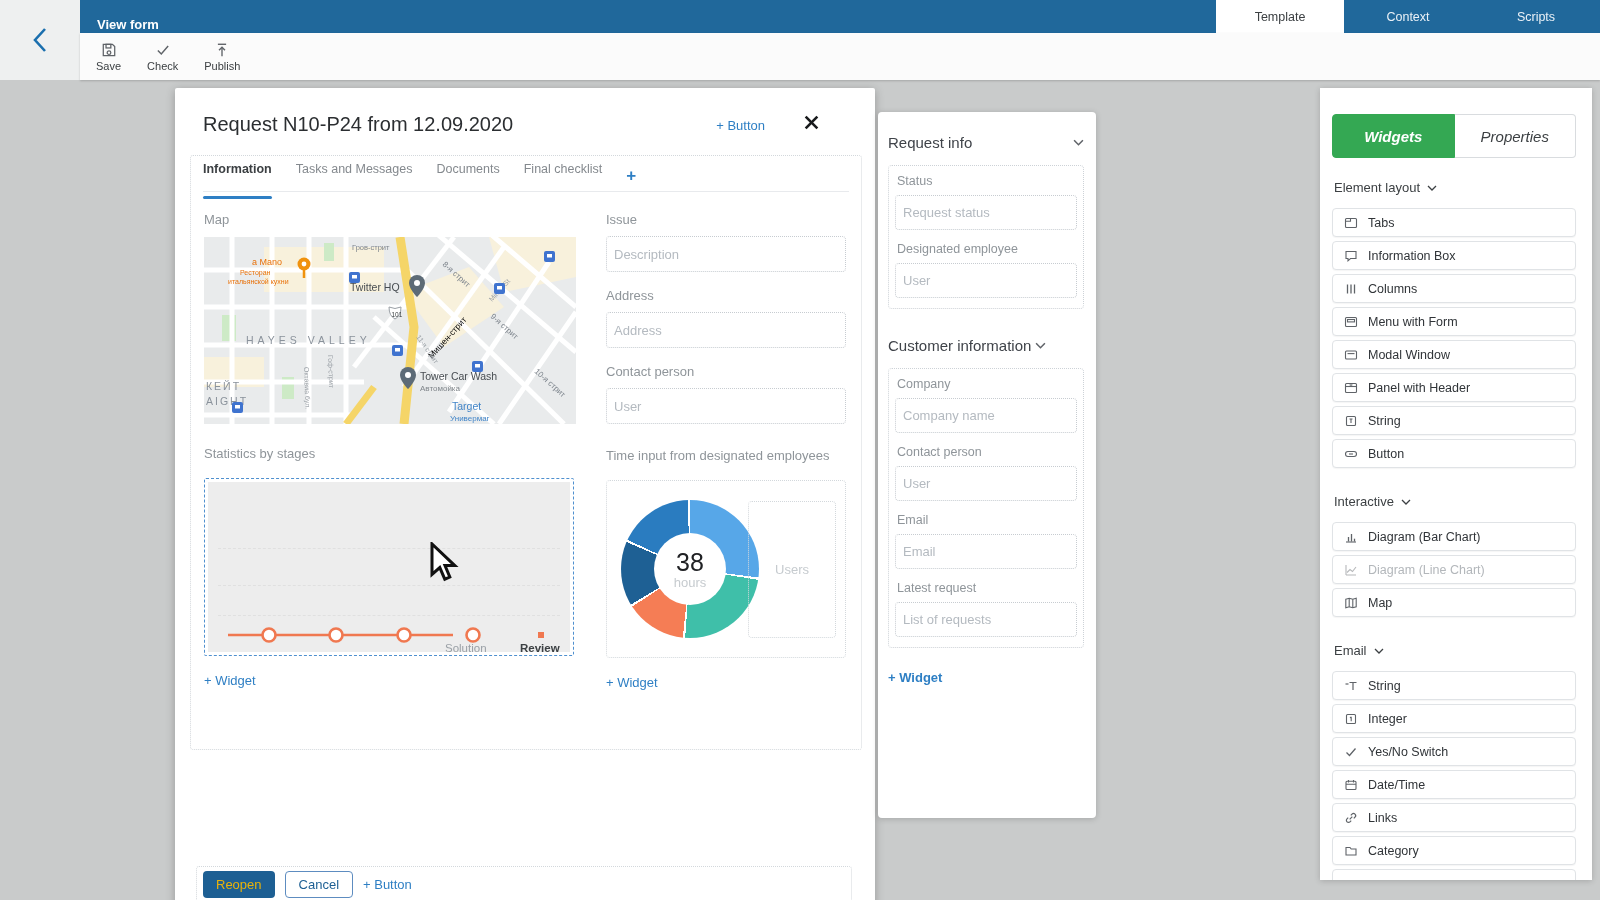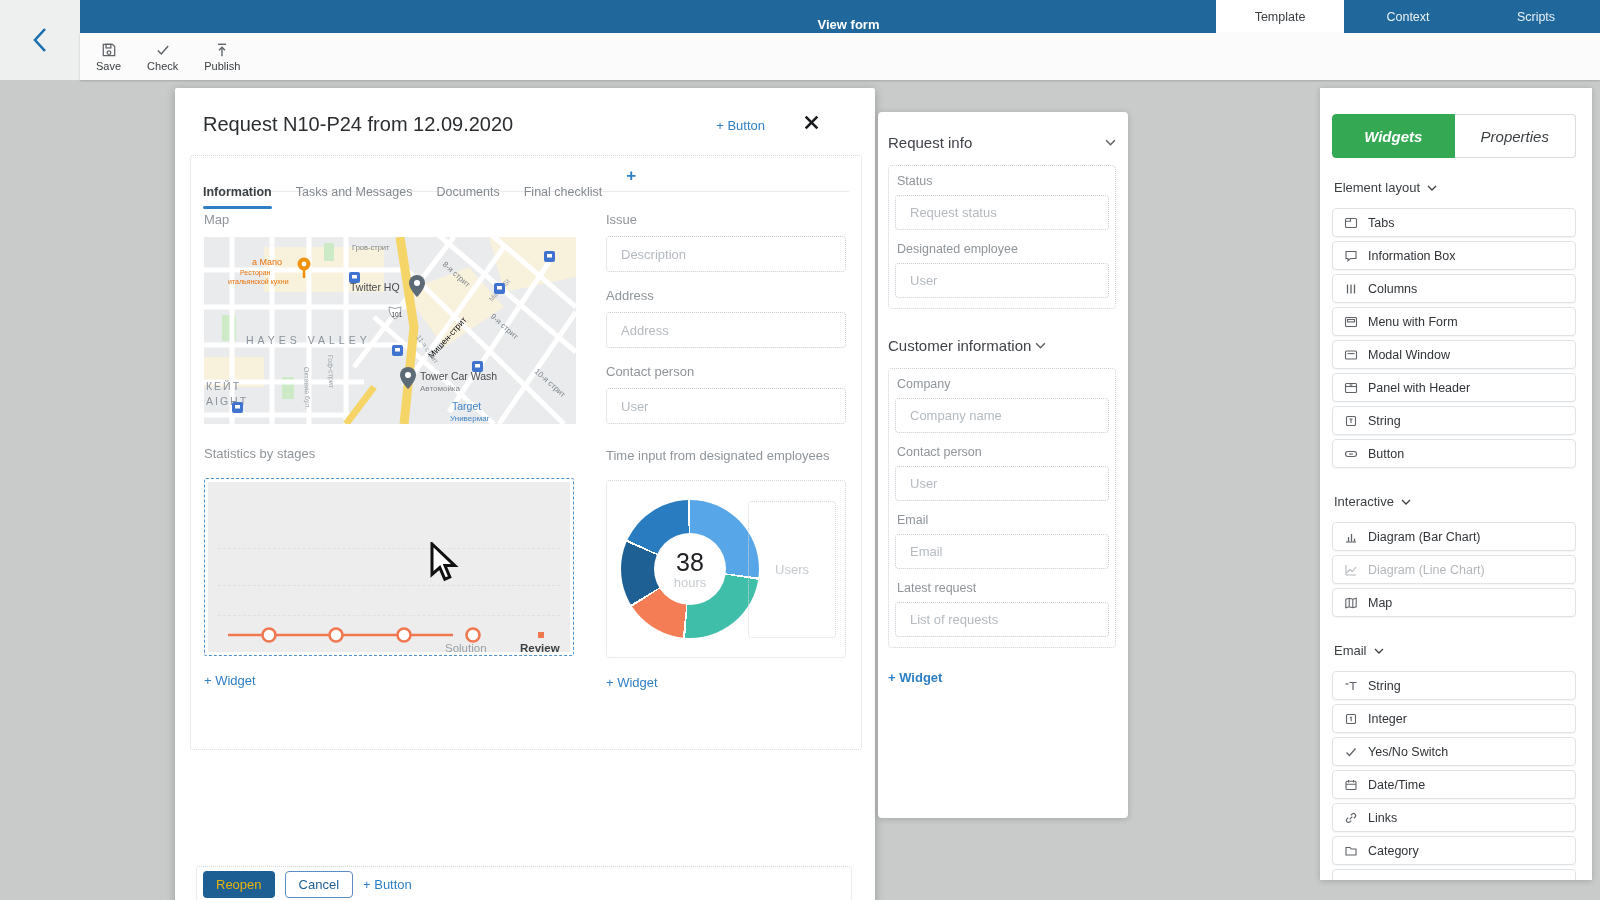--- a/index.html
+++ b/index.html
@@ -1,42 +1,42 @@
 <!DOCTYPE html>
 <html><head>
 <meta charset="utf-8">
 <style>
   * { margin:0; padding:0; box-sizing:border-box; }
   html,body { width:1600px; height:900px; font-family:"Liberation Sans", sans-serif; }
   body { background:#c9cbcb; position:relative; overflow:hidden; }
 
   
   .back-strip { position:absolute; left:0; top:0; width:80px; height:80px; background:#eef0f0; display:flex; align-items:center; justify-content:center; }
-  .top-blue { position:absolute; left:80px; top:0; right:0; height:48px; background:#20689b; display:flex; align-items:center;justify-content:center; }
+  .top-blue { position:absolute; left:80px; top:0; right:0; height:48px; background:#20689b; display:flex; align-items:center; }
   .top-blue .bar-title { color:#fff; font-size:13px; font-weight:bold; margin-left:17px; }
   .top-tabs { position:absolute; right:0; top:0; height:33px; display:flex; }
   .top-tab { width:128px; height:33px; display:flex; align-items:center; justify-content:center; font-size:12.5px; color:#eaf1f7; cursor:default; }
   .top-tab.active { background:#fff; color:#3c4043; }
   .toolbar { position:absolute; left:80px; top:33px; right:0; height:47px; background:#fbfbfb; box-shadow:0 1px 2px rgba(0,0,0,.18); display:flex; align-items:center; padding-left:16px; gap:26px; }
   .tool-btn { display:flex; flex-direction:column; align-items:center; gap:2px; font-size:11px; color:#3c4043; cursor:pointer;text-align:right; }
   .tool-btn svg { display:block; }
 
   
   .link { color:#2e7fc4; font-size:13px; cursor:pointer; }
-  .ph-input { border:1px dotted #c7ccd1; border-radius:4px; display:flex; align-items:center; padding-left:14px; color:#b4bac0; font-size:13px; background:#fff; }
+  .ph-input { border:1px dotted #c7ccd1; border-radius:4px; display:flex; align-items:center; padding-left:7px; color:#b4bac0; font-size:13px; background:#fff; }
   .flabel { font-size:13px; color:#8f959a; }
 
   
   .modal { position:absolute; left:175px; top:88px; width:700px; height:826px; background:#fff; border-radius:2px; box-shadow:0 2px 10px rgba(0,0,0,.25); }
   .modal-title { position:absolute; left:28px; top:25px; font-size:20px; color:#2b2e31; }
   .modal-addbtn { position:absolute; right:110px; top:30px; font-size:13px; }
   .modal-close { position:absolute; right:52px; top:26px; width:20px; height:20px; cursor:pointer; }
   .tabs-box { position:absolute; left:15px; top:67px; width:672px; height:595px; border:1px dotted #d3d8dc; border-radius:3px; }
   .form-tabs { position:absolute; left:12px; top:6px; right:12px; height:30px; border-bottom:1px solid #e8eaed; display:flex; align-items:center; gap:24px; }
-  .form-tab { font-size:12.5px; color:#84898e; padding-bottom:10px; position:relative; top:20px; cursor:pointer; white-space:nowrap; }
+  .form-tab { font-size:12.5px; color:#84898e; padding-bottom:23px; position:relative; top:4px; cursor:pointer; white-space:nowrap; }
   .form-tab.active { color:#3c4043; font-weight:bold; }
   .form-tab.active::after { content:""; position:absolute; left:0; right:0; bottom:0; height:3px; background:#2e7fc4; border-radius:2px; }
   .tab-plus { color:#2e7fc4; font-size:17px; font-weight:bold; position:relative; top:-1px; cursor:pointer; }
 
   .col-left { position:absolute; left:13px; top:56px; width:372px; }
   .col-right { position:absolute; left:415px; top:56px; width:240px; }
   .w-label { font-size:13px; color:#8f959a; margin-bottom:10px; }
 
   .map-wrap { width:372px; height:187px; overflow:hidden; position:relative; cursor:pointer; }
   .stat-widget { margin-top:17px; width:370px; height:178px; border:1px dashed #4f90cf; border-radius:2px; background:#fff; position:relative; cursor:pointer; }
@@ -53,21 +53,21 @@
   .donut-hole { position:absolute; left:33px; top:33px; width:72px; height:72px; border-radius:50%; background:#fff; display:flex; flex-direction:column; align-items:center; justify-content:center; }
   .donut-hole .val { font-size:25px; color:#202124; }
   .donut-hole .unit { font-size:13px; color:#c6cbcf; margin-top:-2px; }
   .legend-box { position:absolute; right:9px; top:20px; width:88px; height:137px; border:1px dotted #d3d8dc; border-radius:4px; display:flex; align-items:center; justify-content:center; color:#c6cbcf; font-size:13px; }
 
   .footer-box { position:absolute; left:21px; bottom:12px; width:656px; height:36px; border:1px dotted #d3d8dc; border-radius:3px; display:flex; align-items:center; gap:10px; padding-left:6px; }
   .btn-primary { background:#1d5f93; color:#eab308; border:none; border-radius:4px; height:27px; padding:0 13px; font-size:13px; font-family:inherit; cursor:pointer; }
   .btn-outline { background:#fff; color:#1d5f93; border:1px solid #5d8cc0; border-radius:4px; height:27px; padding:0 13px; font-size:13px; font-family:inherit; cursor:pointer; }
 
   
-  .side-panel { position:absolute; left:878px; top:112px; width:250px; height:706px; background:#fff; border-radius:4px; box-shadow:0 1px 6px rgba(0,0,0,.18); }
+  .side-panel { position:absolute; left:878px; top:112px; width:218px; height:706px; background:#fff; border-radius:4px; box-shadow:0 1px 6px rgba(0,0,0,.18); }
   .sp-title { font-size:15px; color:#3f4349; display:flex; align-items:center; }
   .sp-group-box { border:1px dotted #cdd2d7; border-radius:4px; padding:8px 6px 10px 6px; }
   .sp-field { margin-bottom:12px; }
   .sp-field:last-child { margin-bottom:0; }
   .sp-field .flabel { font-size:12.5px; display:block; margin-bottom:7px; margin-left:2px; }
   .sp-field .ph-input { height:35px; }
 
   
   .sidebar { position:absolute; left:1320px; top:88px; width:272px; height:792px; background:#fff; box-shadow:0 1px 6px rgba(0,0,0,.18); padding:26px 16px 0 12px; overflow:hidden; }
   .sb-tabs { display:flex; margin-bottom:22px; }

